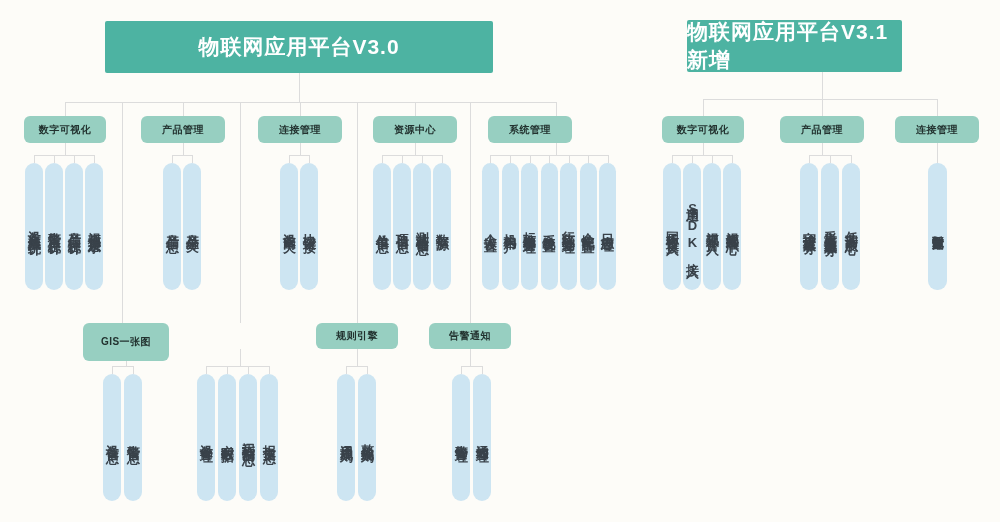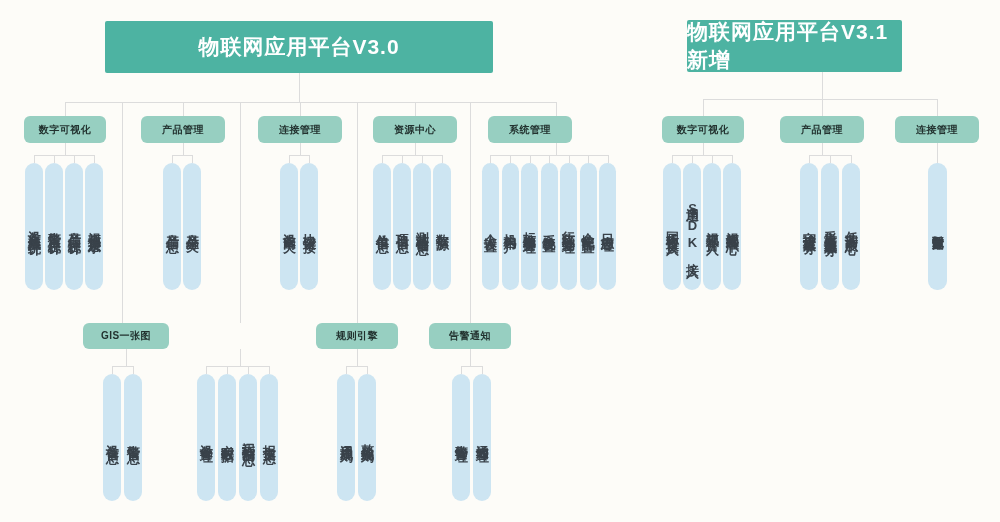--- a/index.html
+++ b/index.html
@@ -46,21 +46,21 @@
   <div class="cat" style="left:24px;top:116px;width:82px">数字可视化</div>
   <div class="cat" style="left:141px;top:116px;width:84px">产品管理</div>
   <div class="cat" style="left:258px;top:116px;width:84px">连接管理</div>
   <div class="cat" style="left:373px;top:116px;width:84px">资源中心</div>
   <div class="cat" style="left:488px;top:116px;width:84px">系统管理</div>
 
   <div class="cat" style="left:662px;top:116px;width:82px">数字可视化</div>
   <div class="cat" style="left:780px;top:116px;width:84px">产品管理</div>
   <div class="cat" style="left:895px;top:116px;width:84px">连接管理</div>
 
-  <div class="cat" style="left:83px;top:323px;width:86px;height:26px">GIS一张图</div>
+  <div class="cat" style="left:83px;top:323px;width:86px;height:38px">GIS一张图</div>
   <div class="cat" style="left:316px;top:323px;width:82px;height:26px">规则引擎</div>
   <div class="cat" style="left:429px;top:323px;width:82px;height:26px">告警通知</div>
 
   <div class="row" style="left:25px;top:163px">
     <div class="pill">设备在线率统计</div>
     <div class="pill">告警信息统计</div>
     <div class="pill">产品信息统计</div>
     <div class="pill">视频信息展示</div>
   </div>
   <div class="row" style="left:163px;top:163px">

